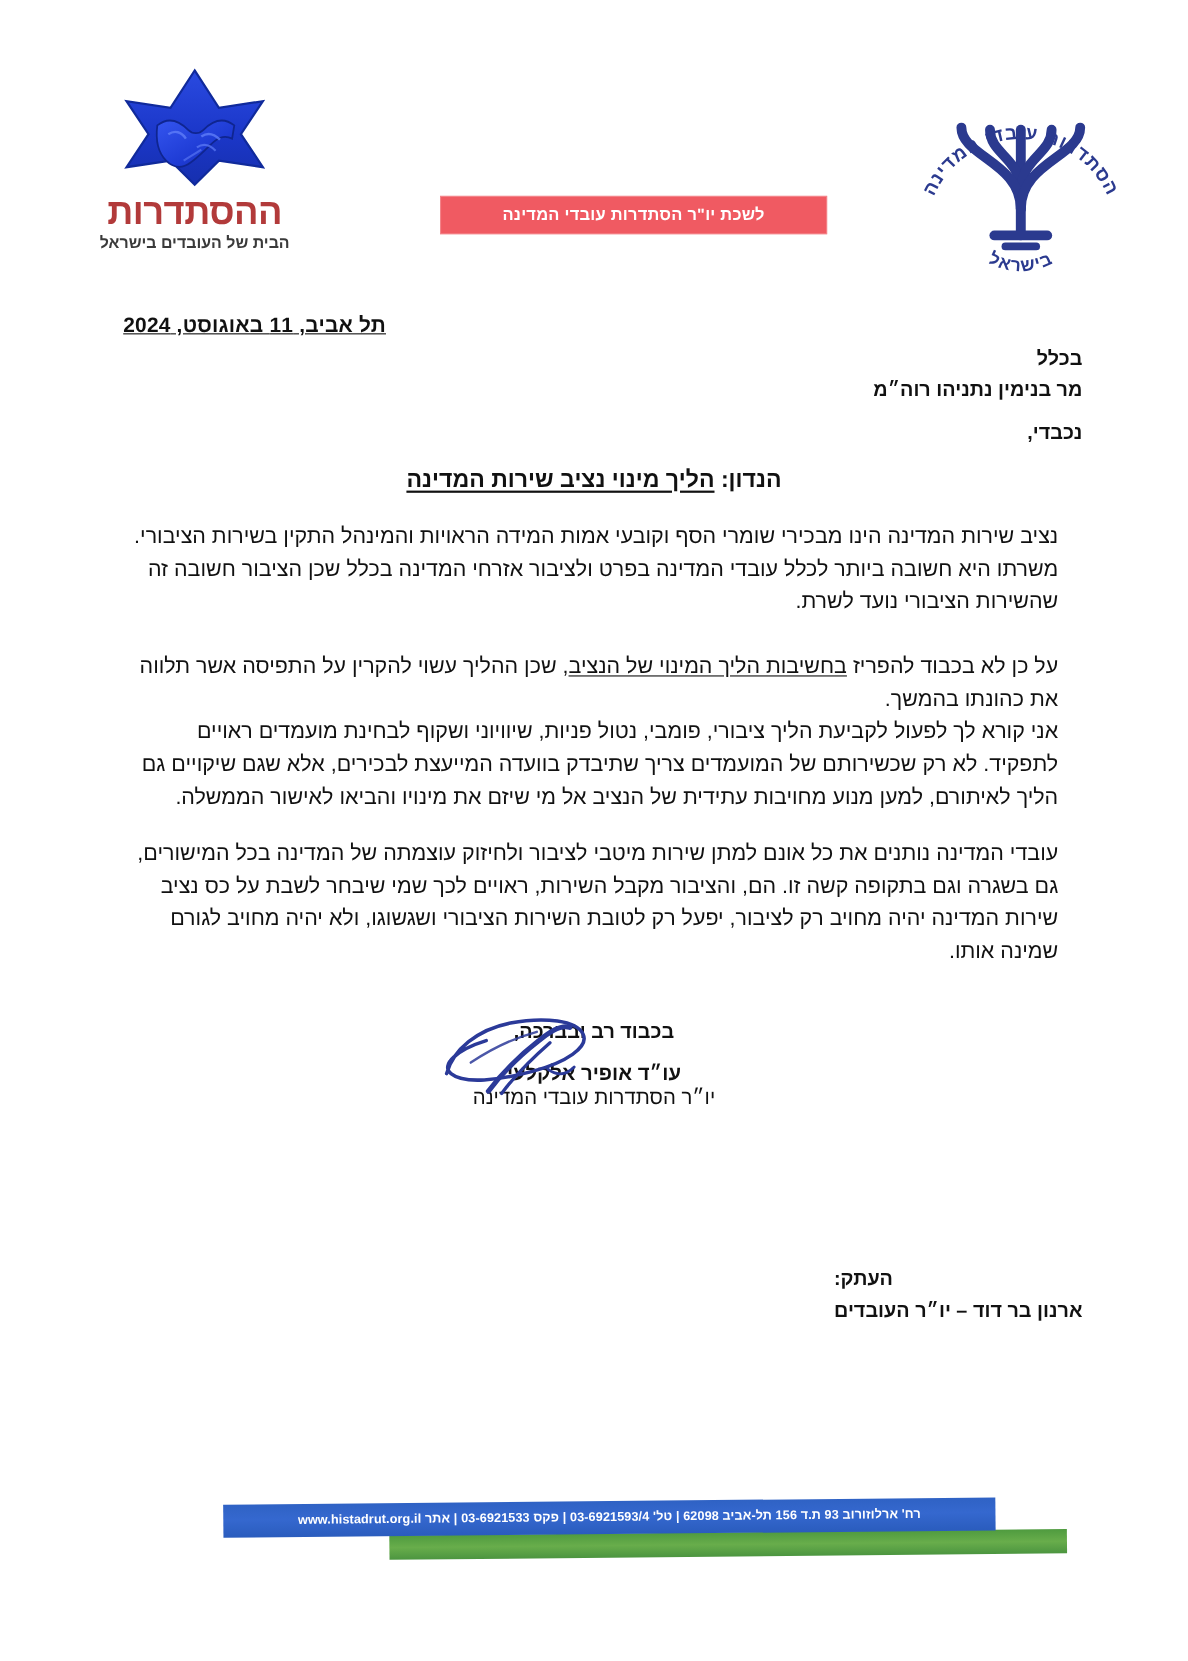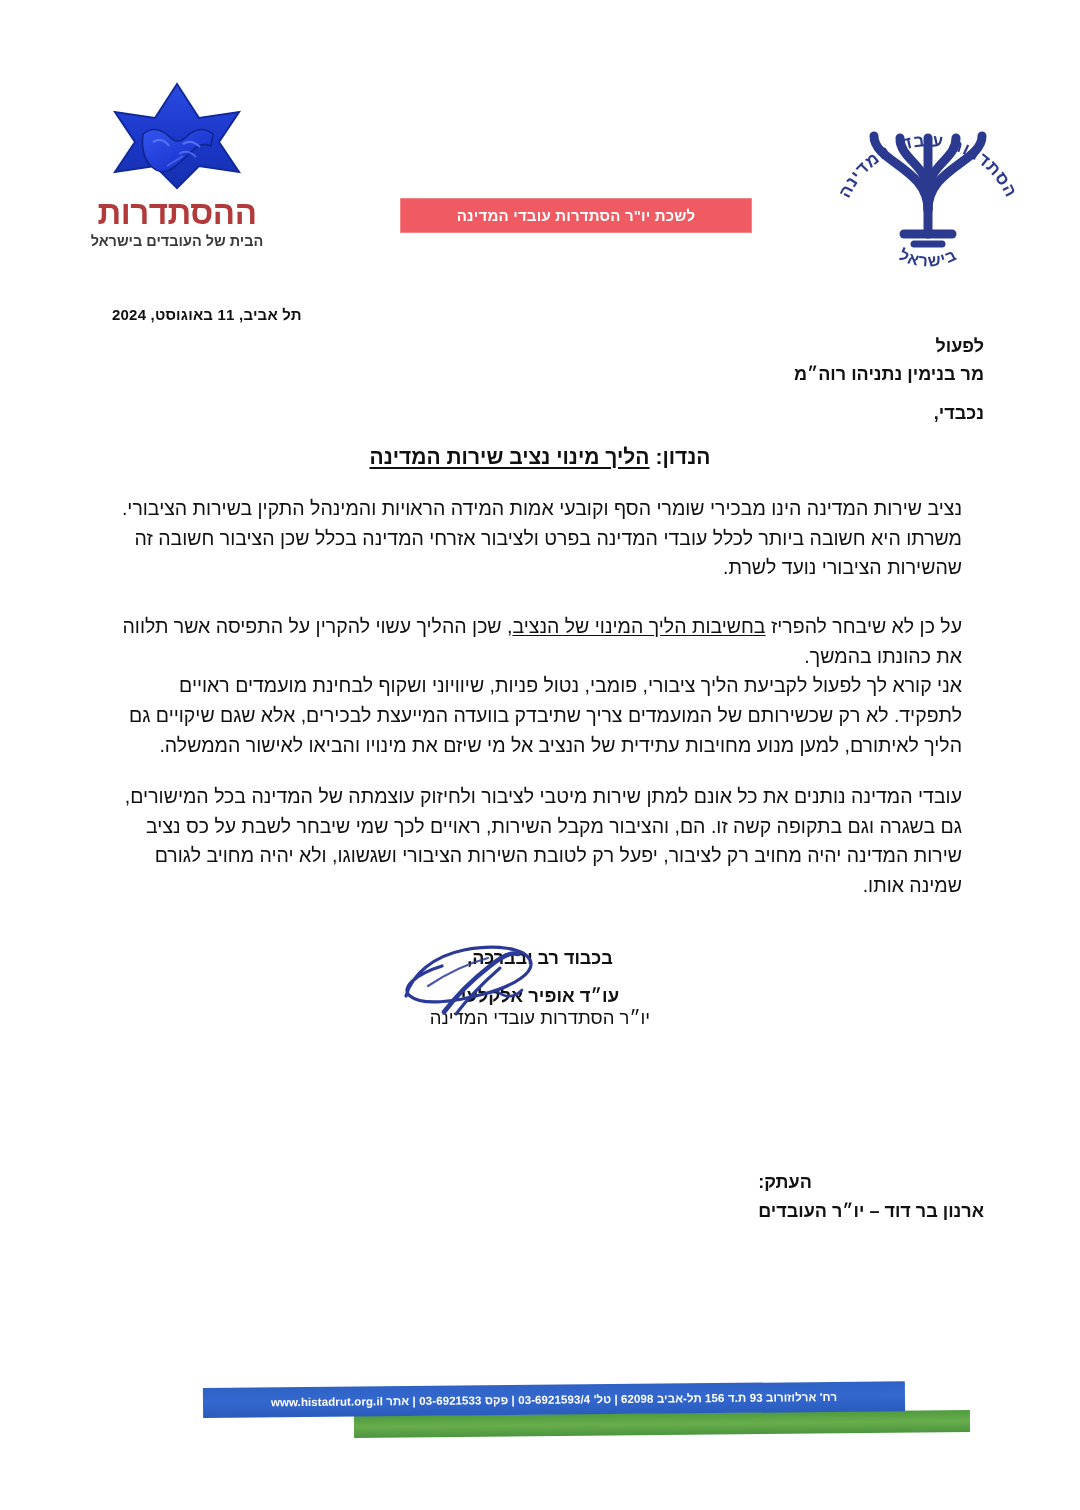--- a/index.html
+++ b/index.html
@@ -14,21 +14,20 @@
     position: relative;
     overflow: hidden;
     font-family: "Liberation Sans", "DejaVu Sans", sans-serif;
     color: #111111;
   }
 
   .page {
     position: absolute;
     inset: 0;
     background: #ffffff;
-    margin-top: 20px;
   }
 
   
   .letterhead {
     position: absolute;
     top: 0; left: 0; right: 0;
     height: 250px;
   }
 
   .logo-left {
@@ -87,24 +86,25 @@
     position: absolute;
     right: 52px;
     top: 82px;
     width: 200px;
     height: 170px;
   }
   .date-row {
     position: absolute;
     top: 286px;
     left: 112px;
-    font-size: 15px;
+    font-size: 19px;
     font-weight: 700;
     direction: rtl;
     letter-spacing: 0.2px;
+    text-decoration: underline;
   }
 
   .addressee {
     position: absolute;
     top: 313px;
     right: 96px;
     text-align: right;
     direction: rtl;
     font-size: 18px;
     font-weight: 700;
@@ -300,38 +300,38 @@
         <text font-family="'Liberation Sans', sans-serif" font-size="16" font-weight="700" fill="#2b3a8f" letter-spacing="1">
           <textPath href="#arcBottom" startOffset="50%" text-anchor="middle">בישראל</textPath>
         </text>
       </svg>
     </div>
   </div>
 
   <div class="date-row">תל אביב, 11 באוגוסט, 2024</div>
 
   <div class="addressee">
-    <div>לפעול</div>
+    <div>בכלל</div>
     <div>מר בנימין נתניהו רוה״מ</div>
   </div>
 
   <div class="salutation">נכבדי,</div>
 
   <div class="subject">
     <span>הנדון:</span>
     <span class="subject-value">הליך מינוי נציב שירות המדינה</span>
   </div>
 
   <div class="body-block p1">
     <p>נציב שירות המדינה הינו מבכירי שומרי הסף וקובעי אמות המידה הראויות והמינהל התקין בשירות הציבורי.</p>
     <p>משרתו היא חשובה ביותר לכלל עובדי המדינה בפרט ולציבור אזרחי המדינה בכלל שכן הציבור חשובה זה שהשירות הציבורי נועד לשרת.</p>
   </div>
 
   <div class="body-block p2">
-    <p><span>על כן לא שיבחר להפריז </span><span class="u">בחשיבות הליך המינוי של הנציב</span><span>, שכן ההליך עשוי להקרין על התפיסה אשר תלווה את כהונתו בהמשך.</span></p>
+    <p><span>על כן לא בכבוד להפריז </span><span class="u">בחשיבות הליך המינוי של הנציב</span><span>, שכן ההליך עשוי להקרין על התפיסה אשר תלווה את כהונתו בהמשך.</span></p>
     <p>אני קורא לך לפעול לקביעת הליך ציבורי, פומבי, נטול פניות, שיוויוני  ושקוף לבחינת מועמדים ראויים לתפקיד. לא רק שכשירותם של המועמדים צריך שתיבדק בוועדה המייעצת לבכירים, אלא שגם שיקויים גם הליך לאיתורם, למען מנוע מחויבות עתידית של הנציב אל מי שיזם את מינויו והביאו לאישור הממשלה.</p>
   </div>
 
   <div class="body-block p3">
     <p>עובדי המדינה נותנים את כל אונם למתן שירות מיטבי לציבור ולחיזוק עוצמתה של המדינה בכל המישורים, גם בשגרה וגם בתקופה קשה זו. הם, והציבור מקבל השירות, ראויים לכך שמי שיבחר לשבת על כס נציב שירות המדינה יהיה מחויב רק לציבור, יפעל רק לטובת השירות הציבורי ושגשוגו, ולא יהיה מחויב לגורם שמינה אותו.</p>
   </div>
 
   <div class="signature">
     <div class="sign-closing">בכבוד רב ובברכה,</div>
     <svg class="scribble" viewBox="0 0 170 95" aria-hidden="true">

